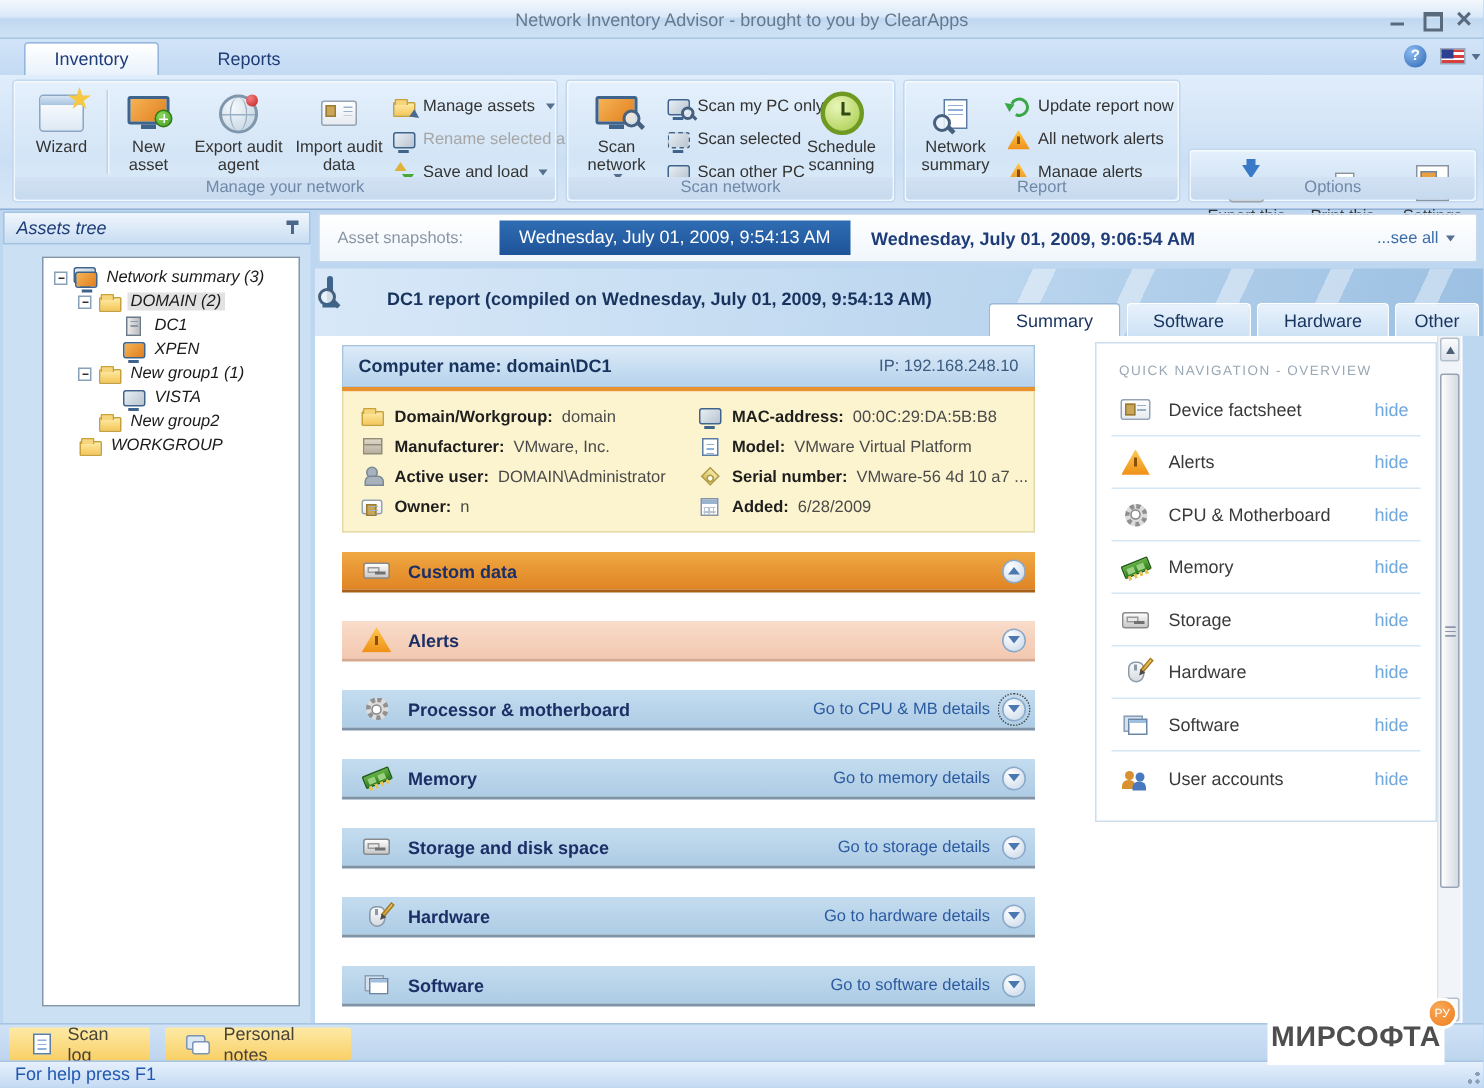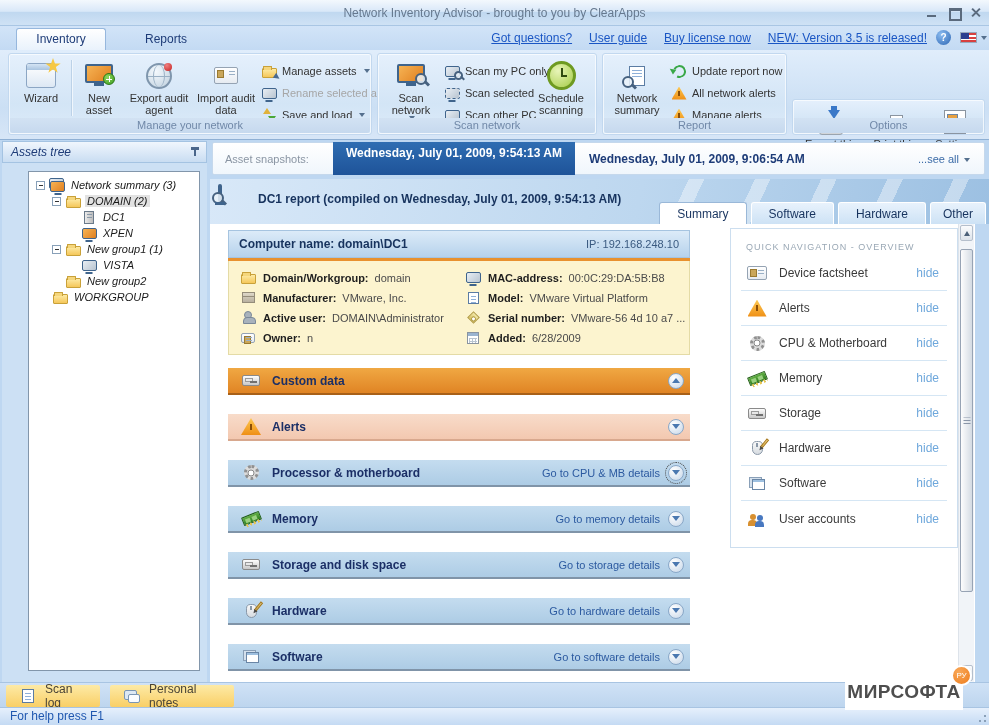--- a/index.html
+++ b/index.html
@@ -218,22 +218,22 @@
 .trow .tlabel {padding:0 2px;}
 .trow.sel .tlabel {background:#e2e2e2;}
 .ind0 {padding-left:7px;} .ind1 {padding-left:23px;} .ind2 {padding-left:52px;}
 .ticon {flex:none;display:flex;align-items:center;justify-content:center;width:16px;height:14px;}
 
 
 .snapshot-bar {position:absolute;left:212px;top:142px;width:773px;height:33px;
   background:linear-gradient(#ffffff,#f0f6fc);border:1px solid #c5d8ec;border-radius:2px;
   display:flex;align-items:center;}
 .snap-label {color:#8a95a3;font-size:11px;margin-left:12px;width:104px;}
-.snap-chip {margin-left:4px;padding:0 13px;height:33px;line-height:23px;
-  background:linear-gradient(#2f6db2,#1e5399);color:#fff;font-weight:bold;font-size:12px;cursor:pointer;}
+.snap-chip {margin-left:4px;padding:0 13px;height:23px;line-height:23px;
+  background:linear-gradient(#2f6db2,#1e5399);color:#fff;font-weight:normal;font-size:12px;cursor:pointer;}
 .snap-prev {margin-left:14px;color:#1e3c78;font-size:12px;font-weight:bold;cursor:pointer;}
 .snap-seeall {margin-left:auto;margin-right:14px;color:#3c6ca8;font-size:11px;cursor:pointer;}
 
 
 .report-band {position:absolute;left:210px;top:179px;width:779px;height:45px;overflow:hidden;
   background:linear-gradient(100deg,#d8e8f8 0%,#bdd7ef 55%,#9cc0e2 100%);}
 .report-band::after {content:"";position:absolute;right:0;top:0;width:45%;height:100%;
   background:repeating-linear-gradient(115deg,rgba(255,255,255,0) 0 46px,rgba(255,255,255,.4) 46px 60px);}
 .band-icon {position:absolute;left:8px;top:7px;}
 .band-title {position:absolute;left:48px;top:13px;font-weight:bold;font-size:12px;color:#17335e;z-index:2;}
@@ -328,26 +328,20 @@
   <div class="win-controls">
     <span class="ctl ctl-min"></span>
     <span class="ctl ctl-max"></span>
     <span class="ctl ctl-close"></span>
   </div>
 </div>
 
 <div class="tabrow">
   <div class="tab-main tab-inventory">Inventory</div>
   <div class="tab-main tab-reports">Reports</div>
-  <div class="header-links">
-    <span class="hlink">Got questions?</span>
-    <span class="hlink">User guide</span>
-    <span class="hlink">Buy license now</span>
-    <span class="hlink">NEW: Version 3.5 is released!</span>
-  </div>
   <span class="help-badge">?</span>
   <span class="flag"></span>
   <span class="dd flag-dd"></span>
 </div>
 
 <div class="ribbon">
 
   <div class="rgroup g-manage">
     <div class="bigbtn" style="left:6px;width:52px;">
       <span class="bicon">

